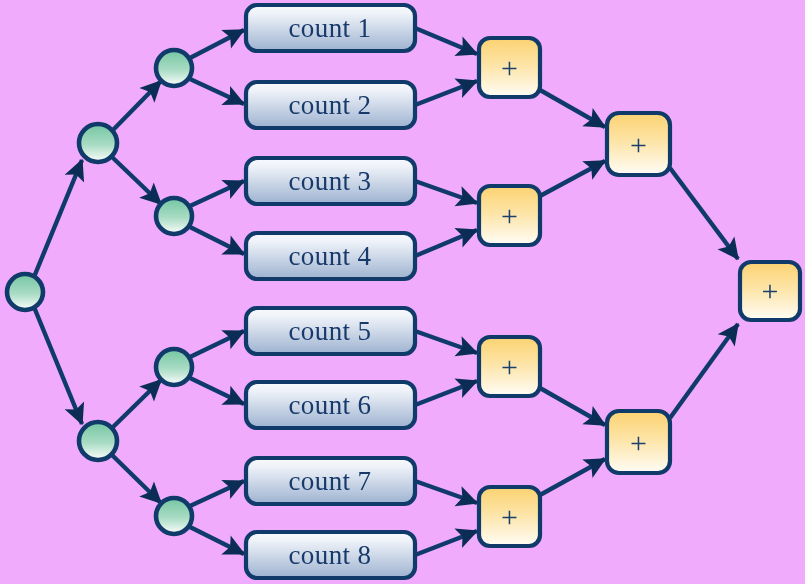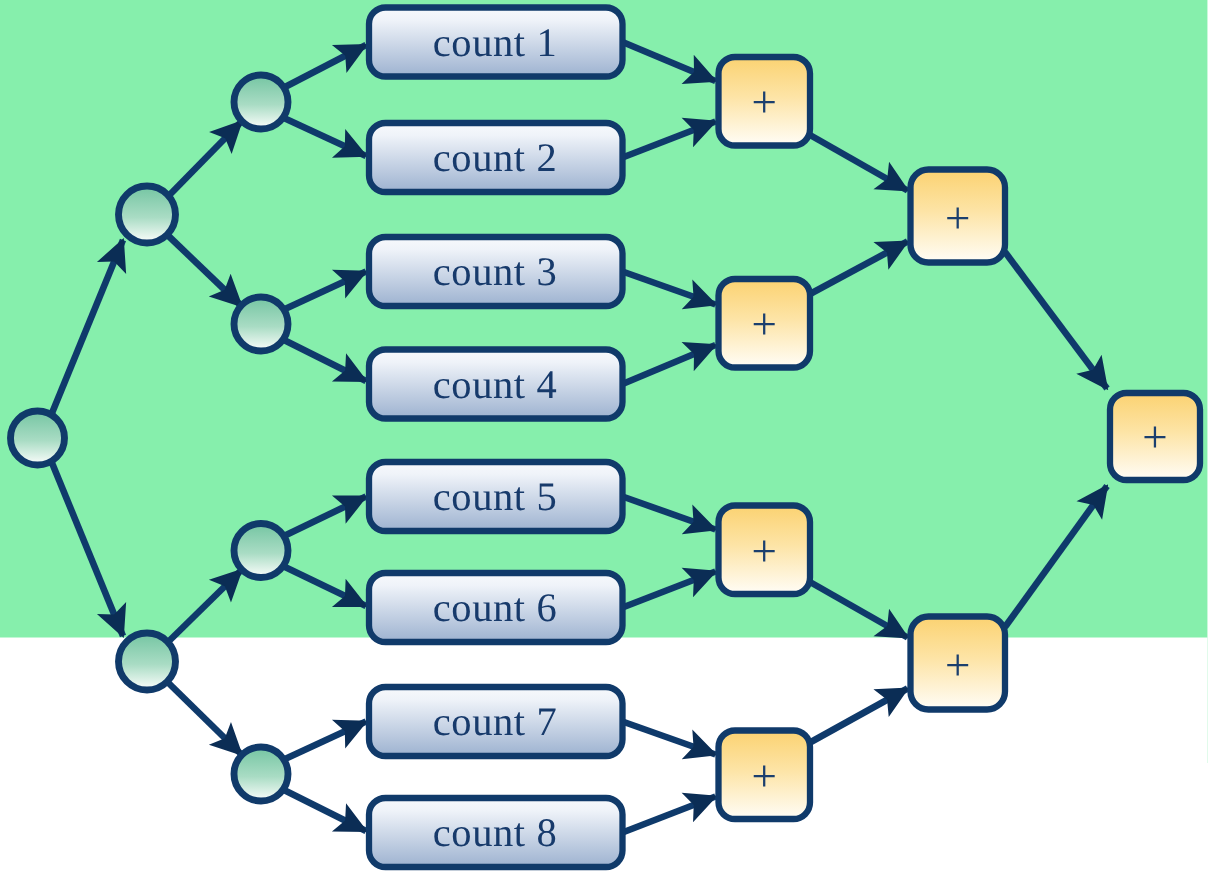--- a/index.html
+++ b/index.html
@@ -9,22 +9,22 @@
   }
   body {
     width: 805px;
     height: 584px;
     overflow: hidden;
     font-family: "Liberation Serif", serif;
   }
   #diagram-root {
     position: relative;
     width: 805px;
-    height: 425px;
-    background: #86efac;
+    height: 584px;
+    background: #f0abfc;
   }
   svg#tree-svg {
     display: block;
     width: 805px;
     height: 584px;
   }
   .count-label {
     font-family: "Liberation Serif", serif;
     font-size: 27px;
     fill: #173a6b;

